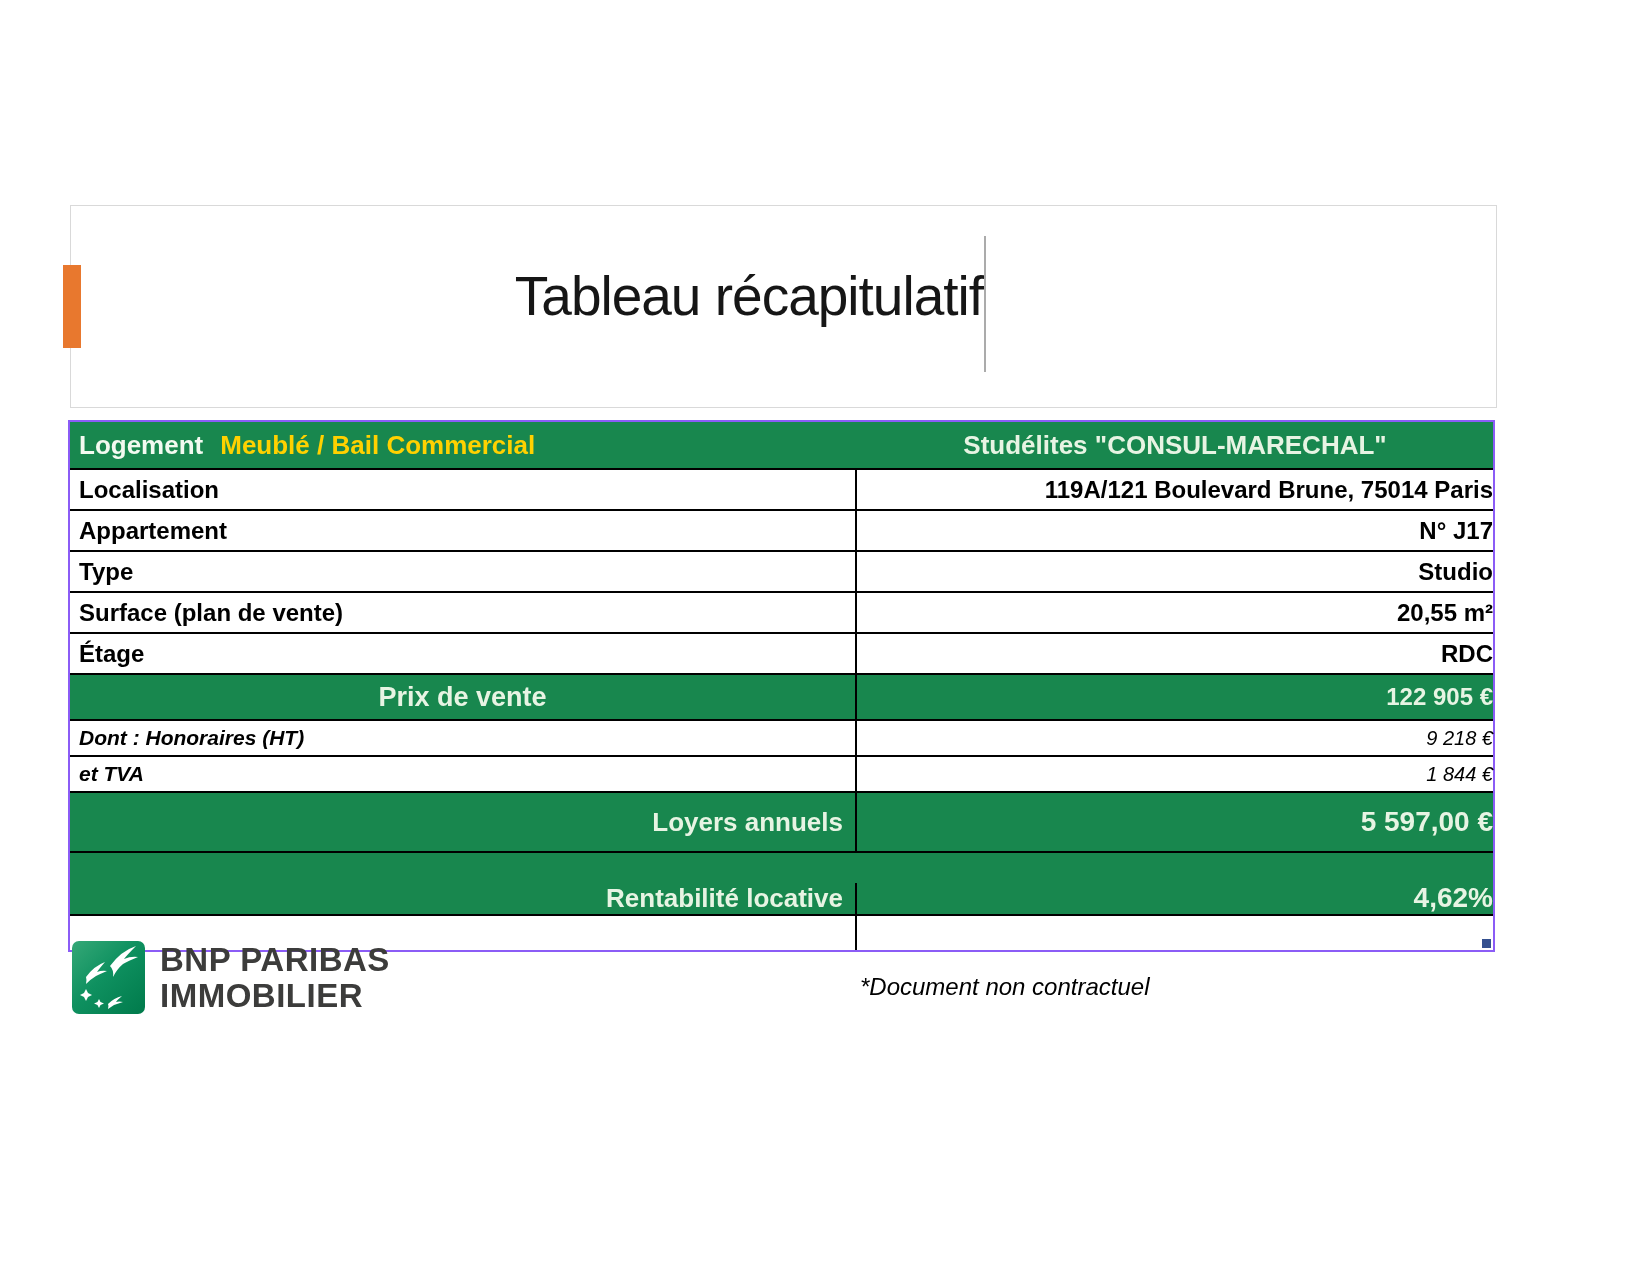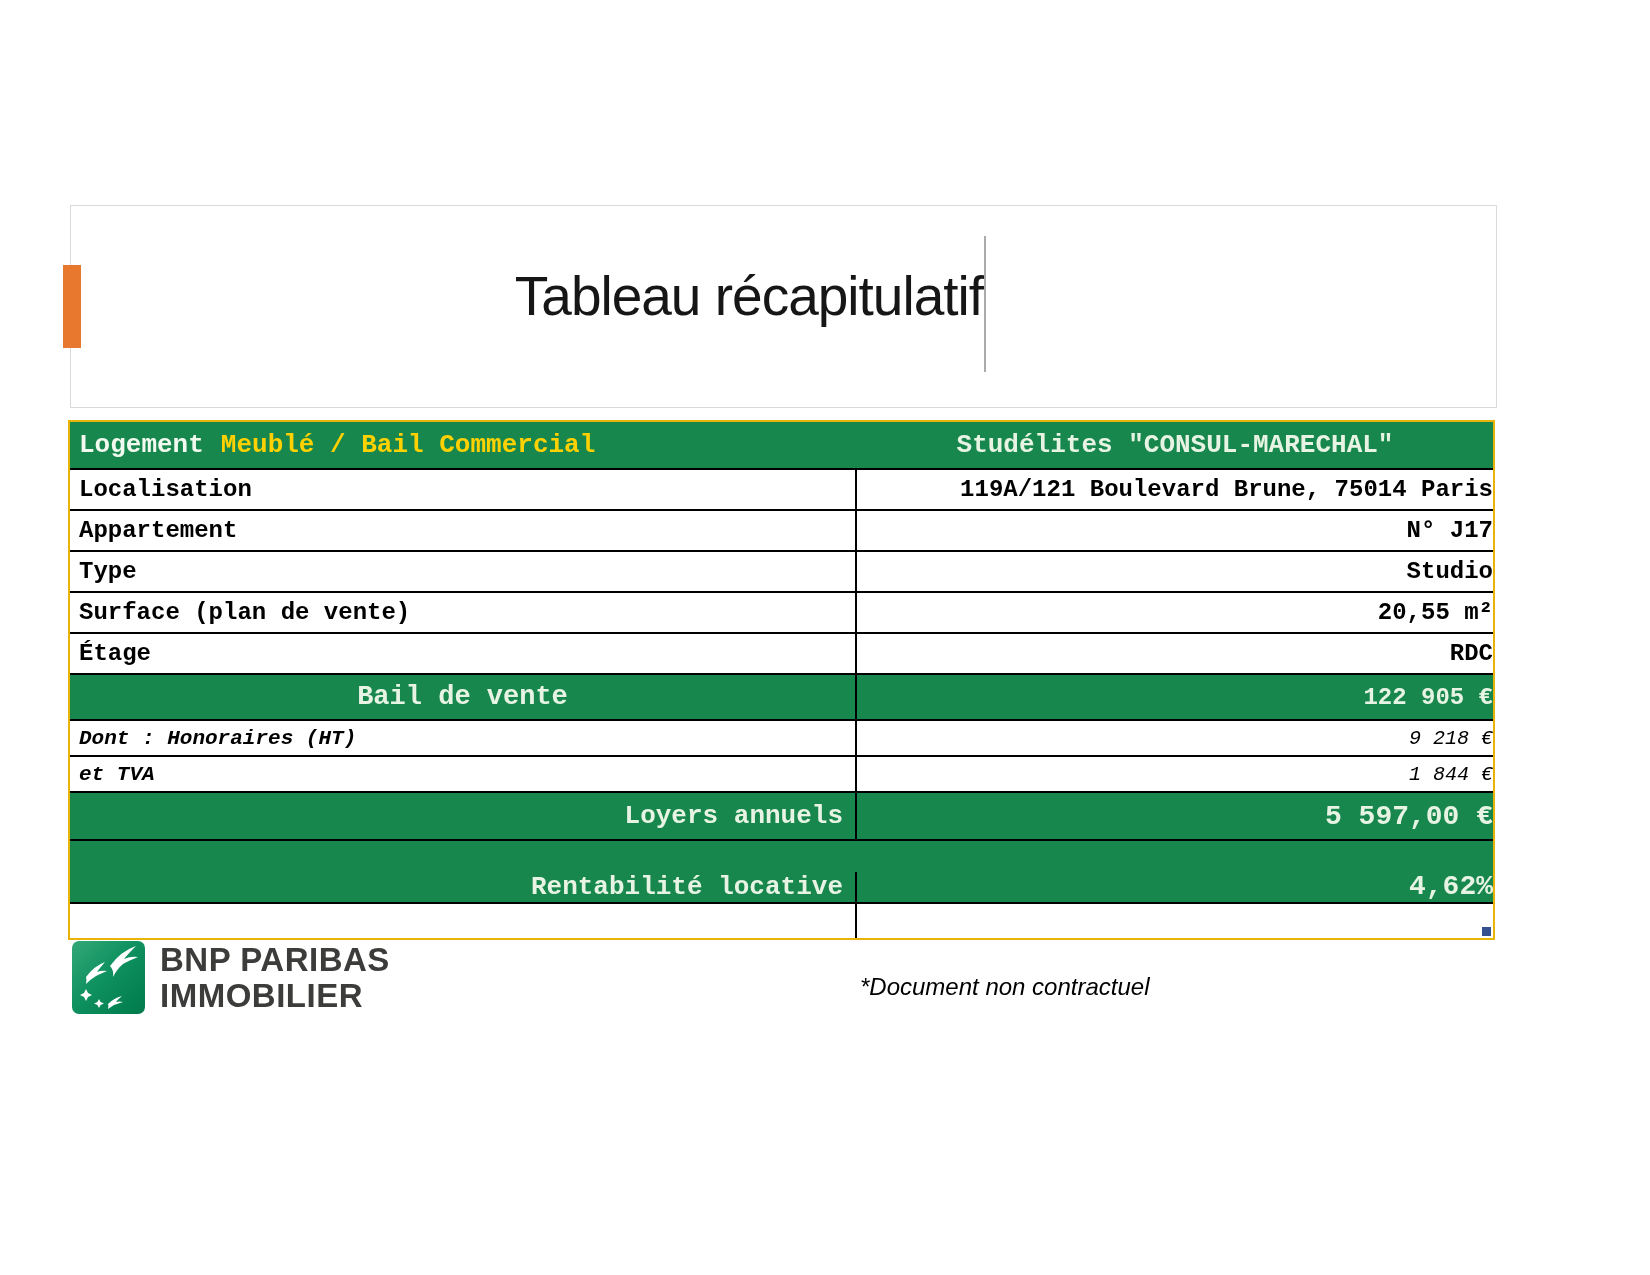--- a/index.html
+++ b/index.html
@@ -20,21 +20,21 @@
     letter-spacing:-1px; white-space:nowrap;
   }
   .cursor-line {
     position:absolute; left:984px; top:236px; width:2px; height:136px;
     background:#ababab;
   }
 
   
   .recap-table {
     position:absolute; left:68px; top:420px; width:1427px;
-    border:2px solid #eab308; background:#a16207;font-family:Liberation Mono, monospace;
+    border:2px solid #8b5cf6; background:#a16207;
   }
   .row { display:flex; border-top:2px solid #000; background:#fff; }
   .row:first-child { border-top:none; }
   .cell-l {
     width:787px; flex:0 0 787px; border-right:2px solid #000;
     display:flex; align-items:center; padding-left:9px;
   }
   .cell-r {
     flex:1; display:flex; align-items:center; justify-content:flex-end;
   }
@@ -53,21 +53,21 @@
   .row-price { height:46px; }
   .row-price .cell-l { justify-content:center; padding-left:0; font-size:27px; font-weight:bold; }
   .row-price .cell-r { font-size:24px; font-weight:bold; }
 
   .row-small { height:36px; }
   .row-small .cell-l { font-size:21px; font-weight:bold; font-style:italic; color:#000; }
   .row-small .cell-r { font-size:20px; font-style:italic; color:#000; }
 
   .row-sum .cell-l { justify-content:flex-end; padding-right:12px; font-size:26px; font-weight:bold; }
   .row-sum .cell-r { font-size:28px; font-weight:bold; }
-  .row-sum1 { height:48px; }
+  .row-sum1 { height:60px; }
   .row-sum2 { height:63px;align-items:flex-end; }
 
   .row-empty { height:36px; position:relative; }
   .resize-handle {
     position:absolute; right:2px; bottom:2px; width:9px; height:9px;
     background:#35508f;
   }
 
   
   .logo-square { position:absolute; left:72px; top:941px; width:73px; height:73px; }
@@ -114,21 +114,21 @@
   <div class="row row-info">
     <div class="cell-l">Surface (plan de vente)</div>
     <div class="cell-r">20,55 m²</div>
   </div>
   <div class="row row-info">
     <div class="cell-l">Étage</div>
     <div class="cell-r">RDC</div>
   </div>
 
   <div class="row row-price row-green">
-    <div class="cell-l">Bail de vente</div>
+    <div class="cell-l">Prix de vente</div>
     <div class="cell-r">122 905 €</div>
   </div>
 
   <div class="row row-small">
     <div class="cell-l">Dont : Honoraires (HT)</div>
     <div class="cell-r">9 218 €</div>
   </div>
   <div class="row row-small">
     <div class="cell-l">et TVA</div>
     <div class="cell-r">1 844 €</div>

